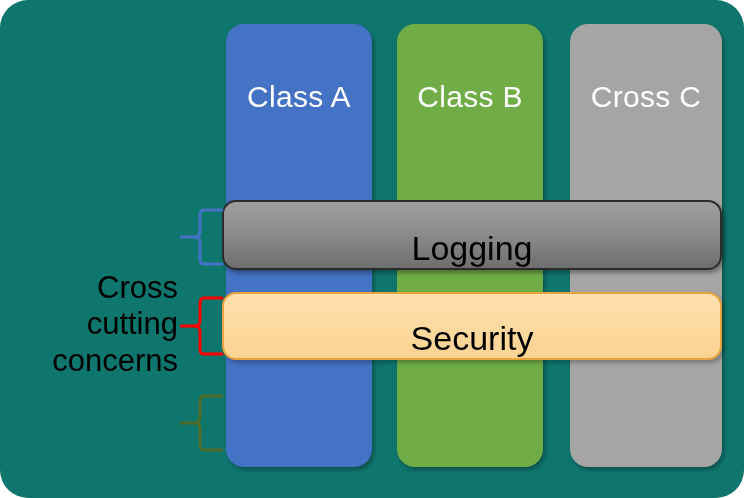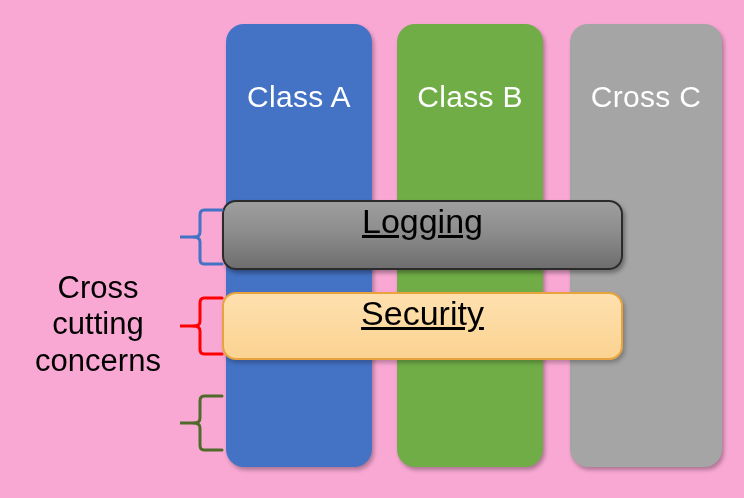--- a/index.html
+++ b/index.html
@@ -7,22 +7,23 @@
     padding: 0;
     background: #ffffff;
   }
   body {
     font-family: "Liberation Sans", sans-serif;
   }
   #canvas {
     position: relative;
     width: 744px;
     height: 498px;
-    background: #f9a8d4;
+    background: #0f766e;
     overflow: hidden;
+    border-radius: 28px;
   }
 
   
   .class-col {
     position: absolute;
     top: 24px;
     height: 443px;
     border-radius: 18px;
     box-sizing: border-box;
     color: #ffffff;
@@ -37,30 +38,29 @@
     letter-spacing: 0.3px;
   }
   #col-a { left: 226px; width: 146px; background: #4472C4; }
   #col-b { left: 397px; width: 146px; background: #70AD47; }
   #col-c { left: 570px; width: 152px; background: #A5A5A5; }
 
   
   .concern-bar {
     position: absolute;
     left: 222px;
-    width: 401px;
+    width: 500px;
     box-sizing: border-box;
     display: flex;
-    align-items: flex-start;
+    align-items: flex-end;
     justify-content: center;
     border-radius: 14px;
     font-size: 34px;
     color: #000000;
     text-align: center;
-    text-decoration: underline;
   }
 
   #bar-logging {
     top: 200px;
     height: 70px;
     background: linear-gradient(to bottom, #9e9e9e 0%, #8d8d8d 45%, #6e6e6e 100%);
     border: 2px solid #2b2b2b;
     box-shadow: 2px 3px 4px rgba(0,0,0,0.35);
   }
   #bar-security {
@@ -77,21 +77,21 @@
     border: 2px solid #5B9BD5;
     box-shadow: 2px 3px 4px rgba(0,0,0,0.25);
   }
 
   
   #cross-cutting-label {
     position: absolute;
     left: 18px;
     top: 270px;
     width: 160px;
-    text-align: center;
+    text-align: right;
     font-size: 31px;
     line-height: 1.17;
     color: #000000;
     white-space: pre-line;
   }
 
   
   .brace {
     position: absolute;
     left: 180px;

